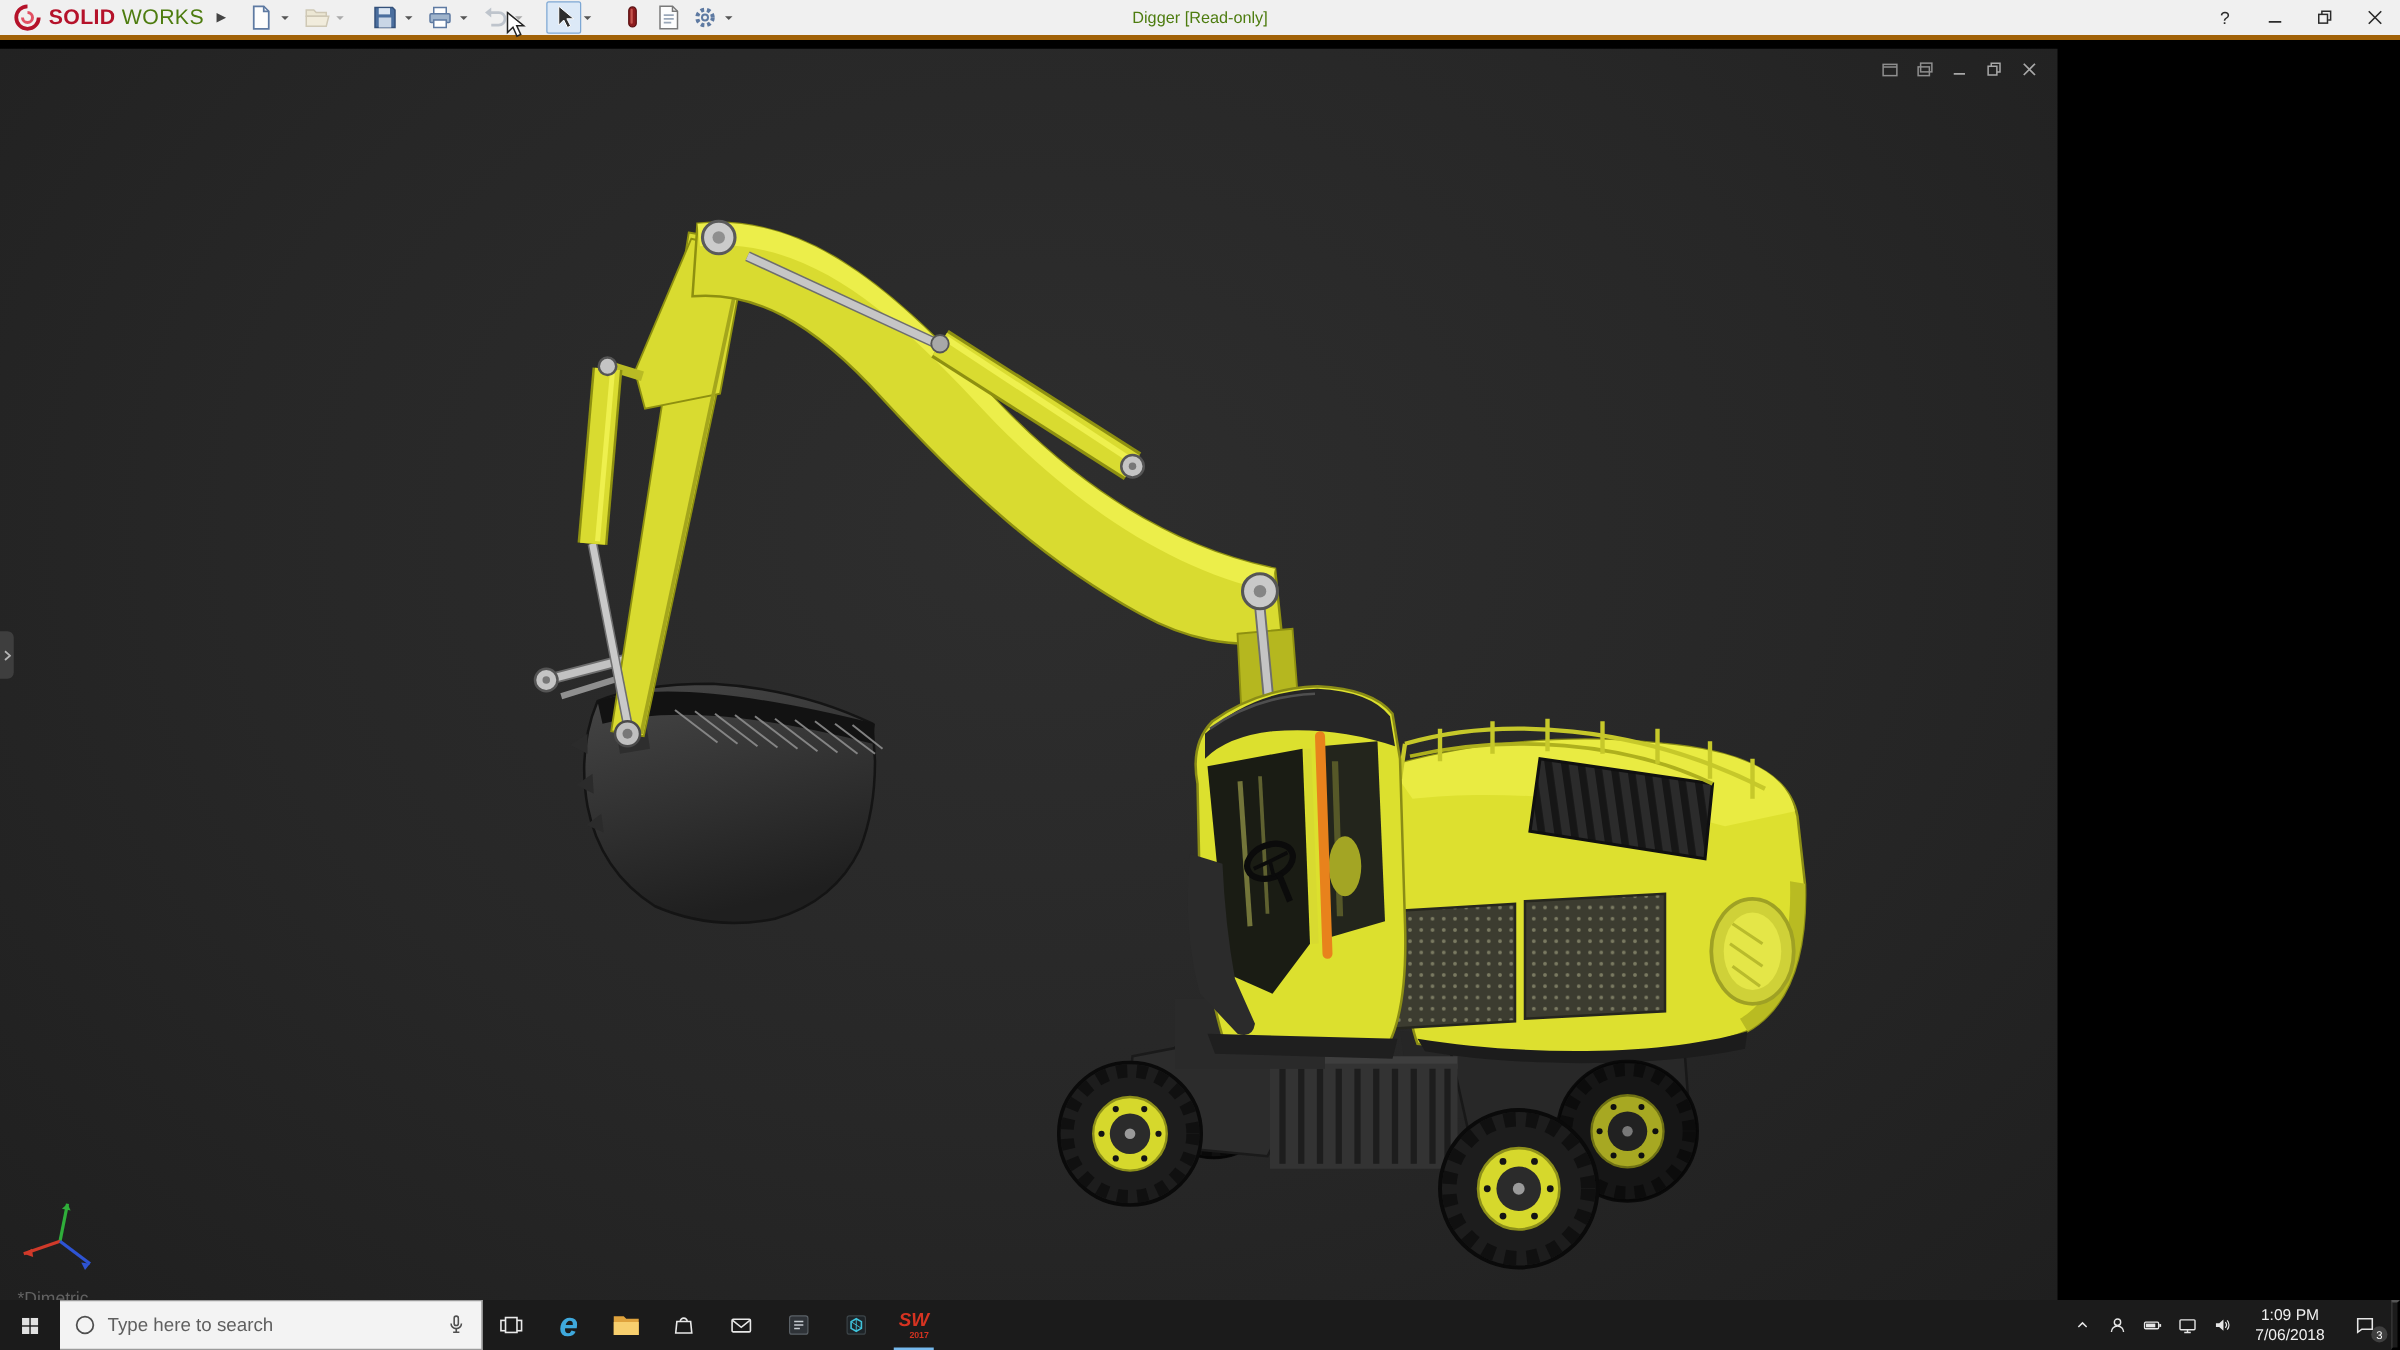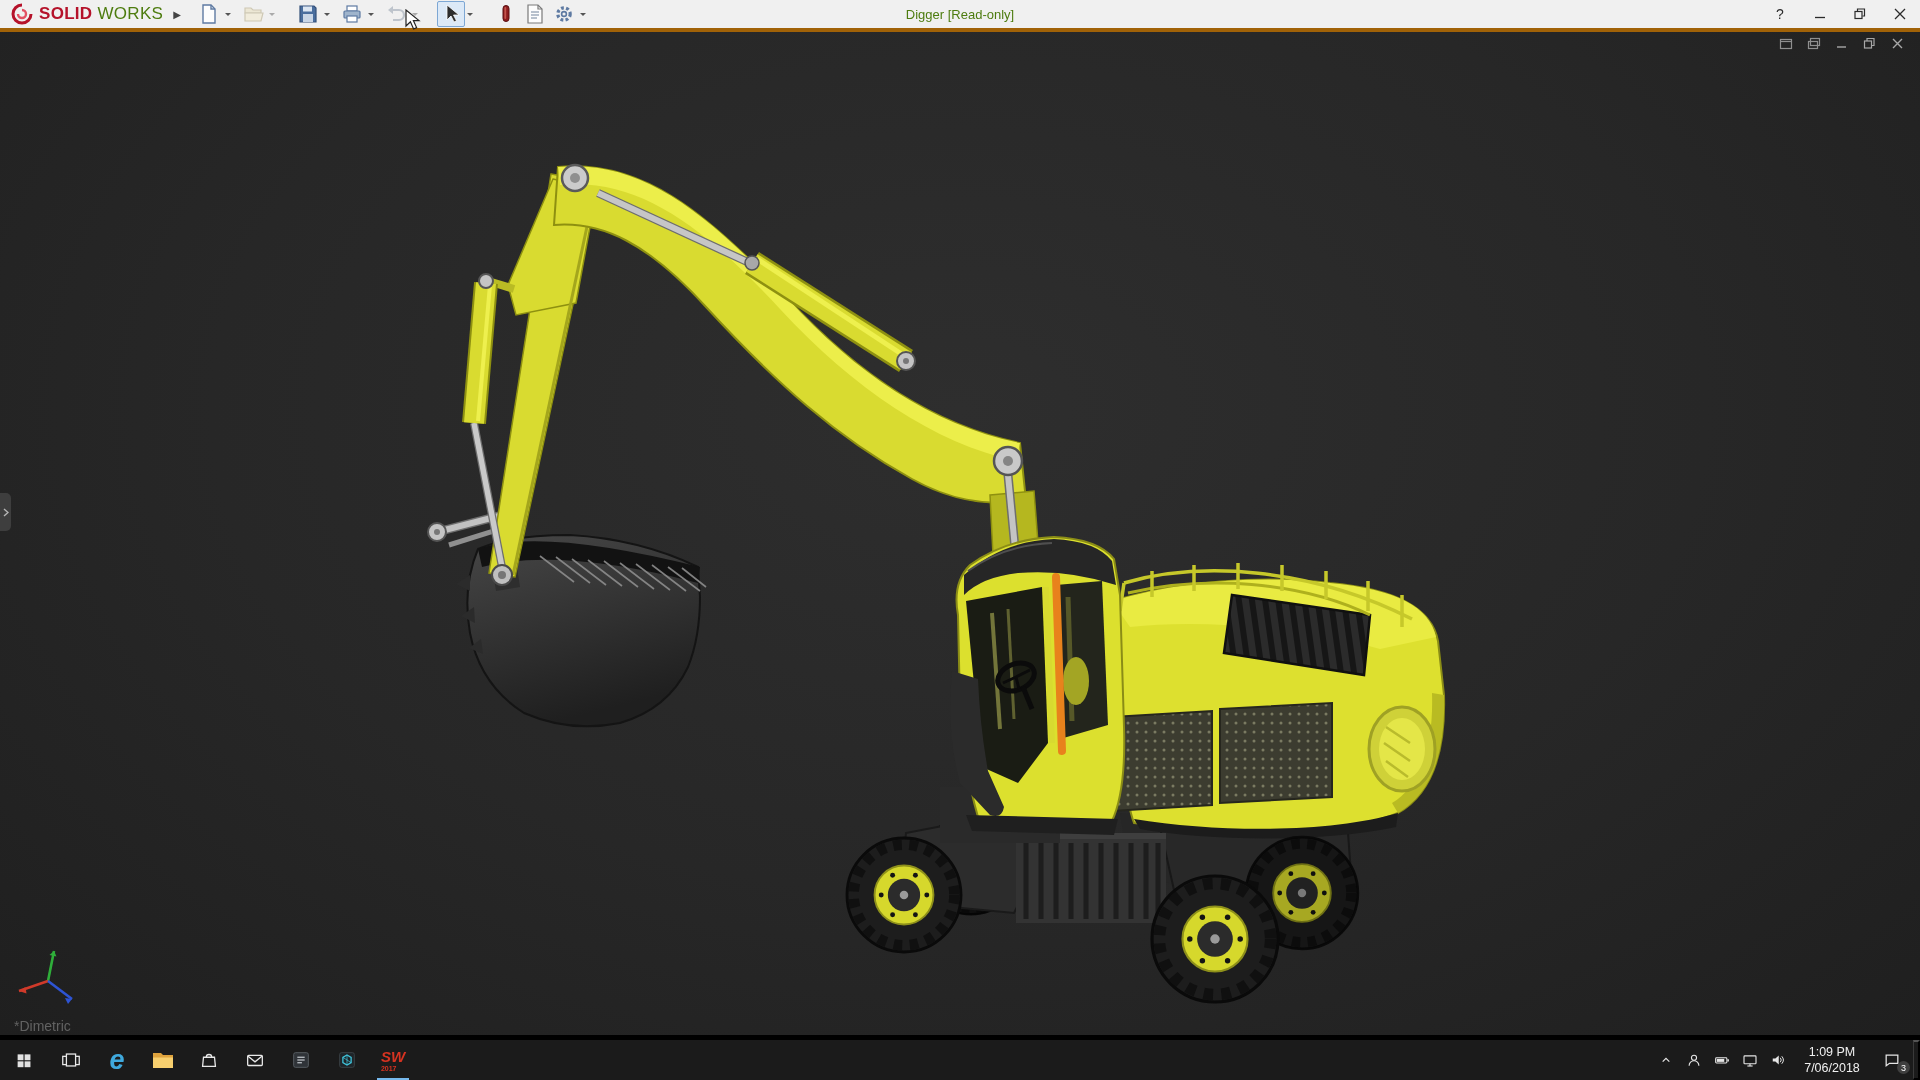--- a/index.html
+++ b/index.html
@@ -23,21 +23,21 @@
   .caret.disabled{border-top-color:#aaa}
   .tgap{width:10px}
   .win-title{position:absolute;left:50%;top:50%;transform:translate(-50%,-50%);
     font-size:13px;color:#4d7c0f;white-space:nowrap}
   .win-controls{margin-left:auto;display:flex;align-items:center;height:32px}
   .wbtn{width:40px;height:32px;display:flex;align-items:center;justify-content:center;
     background:transparent;border:none;color:#2b2b2b;font-size:14px}
   .cursor{position:absolute;z-index:40;pointer-events:none}
 
   
-  .viewport{position:absolute;top:27px;left:0;width:1920px;height:1008px;overflow:hidden;
+  .viewport{position:absolute;top:39px;left:0;width:1646px;height:1008px;overflow:hidden;
     background:radial-gradient(ellipse at 50% 38%, #2e2e2e 0%, #272727 55%, #1f1f1f 100%)}
   .model-svg{position:absolute;top:0;left:0}
   .doc-controls{position:absolute;top:9px;right:14px;display:flex;gap:11px;align-items:center}
   .dcbtn{width:17px;height:15px;display:flex;align-items:center;justify-content:center;
     background:transparent;border:none}
   .left-tab{position:absolute;left:0;top:466px;width:11px;height:38px;background:#3e3e3e;
     border-radius:0 5px 5px 0;display:flex;align-items:center;justify-content:center;
     color:#b5b5b5;font-size:8px}
   .triad{position:absolute;left:6px;bottom:16px}
   .view-label{position:absolute;left:14px;bottom:1px;font-size:14px;color:#626262}
@@ -47,21 +47,21 @@
     display:flex;align-items:center;z-index:30}
   .tkbtn{width:46px;height:40px;display:flex;align-items:center;justify-content:center;
     background:transparent;border:none;position:relative}
   .startbtn{width:48px}
   .search{width:338px;height:40px;background:#f3f3f3;border:1px solid #9a9a9a;border-left:none;
     display:flex;align-items:center;padding:0 10px 0 10px;gap:8px}
   .search input{flex:1;border:none;background:transparent;outline:none;font-size:15px;
     color:#3c3c3c;font-family:"Liberation Sans",sans-serif}
   .search input::placeholder{color:#5f5f5f;opacity:1}
   .edge-e{font-size:27px;font-weight:bold;font-style:italic;color:#3fa9dd;line-height:1}
-  .sw-app{display:flex;flex-direction:column;align-items:flex-start;line-height:1}
+  .sw-app{display:flex;flex-direction:column;align-items:flex-end;line-height:1}
   .sw-letters{font-size:15px;font-weight:bold;font-style:italic;color:#d63321}
   .sw-year{font-size:7px;font-weight:bold;color:#d63321;margin-top:1px}
   .app-active::after{content:"";position:absolute;left:7px;right:7px;bottom:0;height:2px;
     background:#76b9ed}
   .tray{margin-left:auto;display:flex;align-items:center;gap:2px;height:40px}
   .traybtn{width:26px;height:40px;display:flex;align-items:center;justify-content:center;
     background:transparent;border:none;position:relative}
   .clock{width:76px;color:#f0f0f0;font-size:12.5px;line-height:1.3}
   .badge{position:absolute;right:1px;bottom:6px;min-width:13px;height:13px;border-radius:8px;
     background:#3f3f3f;color:#fff;font-size:9px;display:flex;align-items:center;
@@ -420,20 +420,34 @@
 <footer class="taskbar">
   <button class="tkbtn startbtn">
     <svg width="18" height="18" viewBox="0 0 24 24" fill="#e2e2e2">
       <rect x="3.5" y="4.5" width="7.8" height="7.8"></rect>
         <rect x="12.8" y="4.5" width="7.8" height="7.8"></rect>
       <rect x="3.5" y="13.8" width="7.8" height="7.8"></rect>
         <rect x="12.8" y="13.8" width="7.8" height="7.8"></rect>
     </svg>
   </button>
 
+  <div class="search">
+    <svg width="20" height="20" viewBox="0 0 24 24">
+        <circle cx="12" cy="12" r="8" fill="none" stroke="#4f4f4f" stroke-width="1.7"></circle>
+      </svg>
+    <input readonly="" placeholder="Type here to search" style="">
+    <svg width="20" height="22" viewBox="0 0 24 24">
+        <g fill="none" stroke="#4f4f4f" stroke-width="1.5">
+          <rect x="10" y="3.5" width="4" height="9" rx="2"></rect>
+          <path d="M7 10.5a5 5 0 0 0 10 0"></path>
+          <line x1="12" y1="15.5" x2="12" y2="19"></line>
+          <line x1="9" y1="19" x2="15" y2="19"></line>
+        </g>
+      </svg>
+  </div>
 
   <button class="tkbtn">
     <svg width="22" height="22" viewBox="0 0 24 24">
         <g fill="none" stroke="#e9e9e9" stroke-width="1.4">
           <rect x="3" y="8" width="5" height="9"></rect>
           <rect x="16" y="8" width="5" height="9"></rect>
           <rect x="7" y="5.5" width="10" height="13" fill="#1b1b1b"></rect>
         </g>
       </svg>
   </button>

